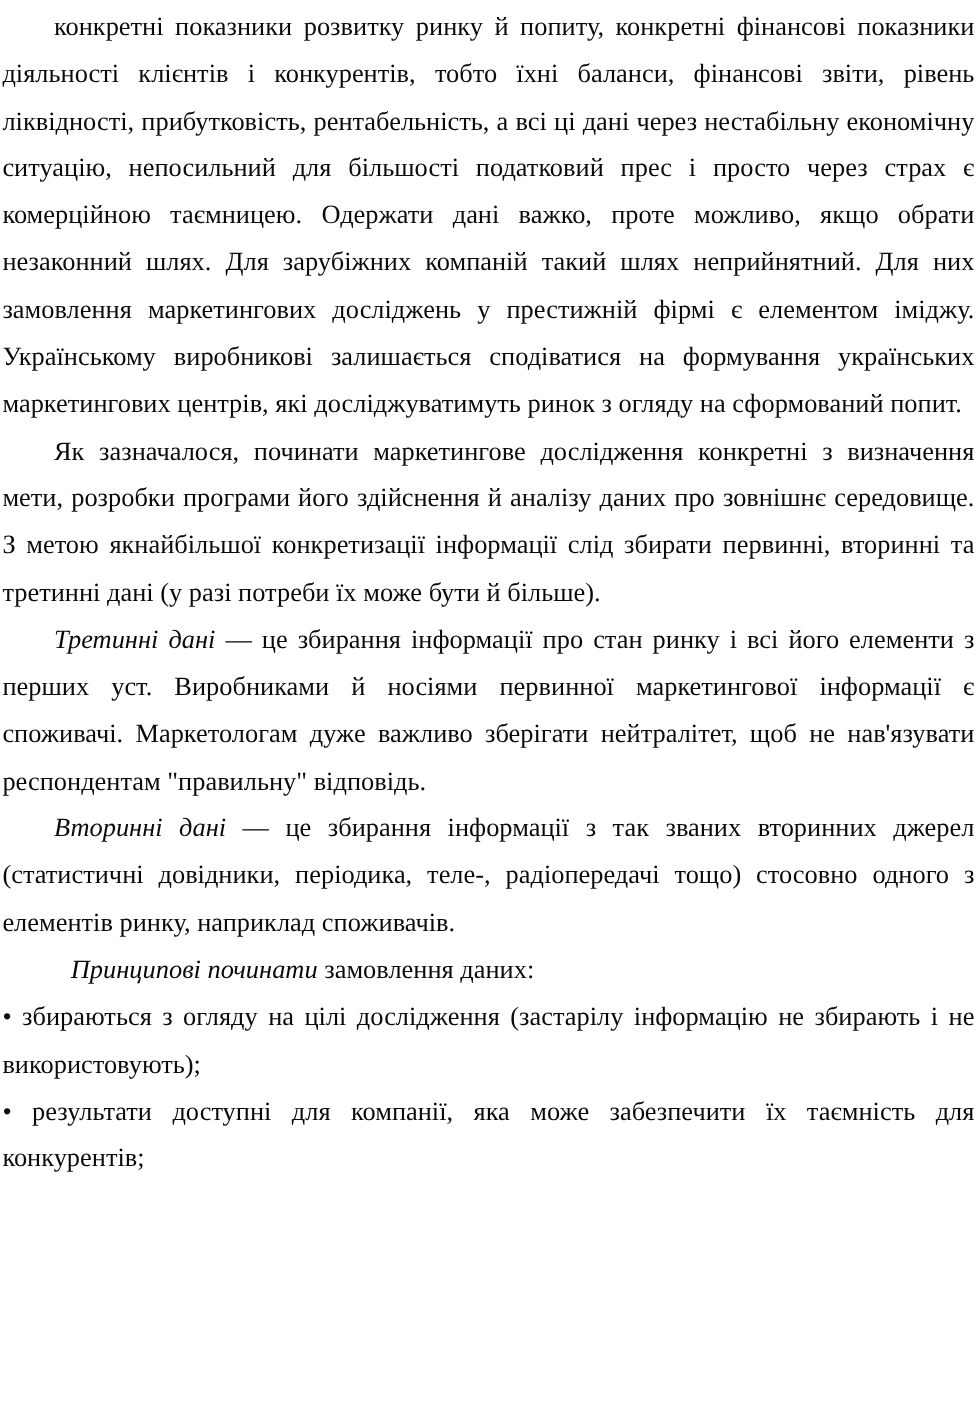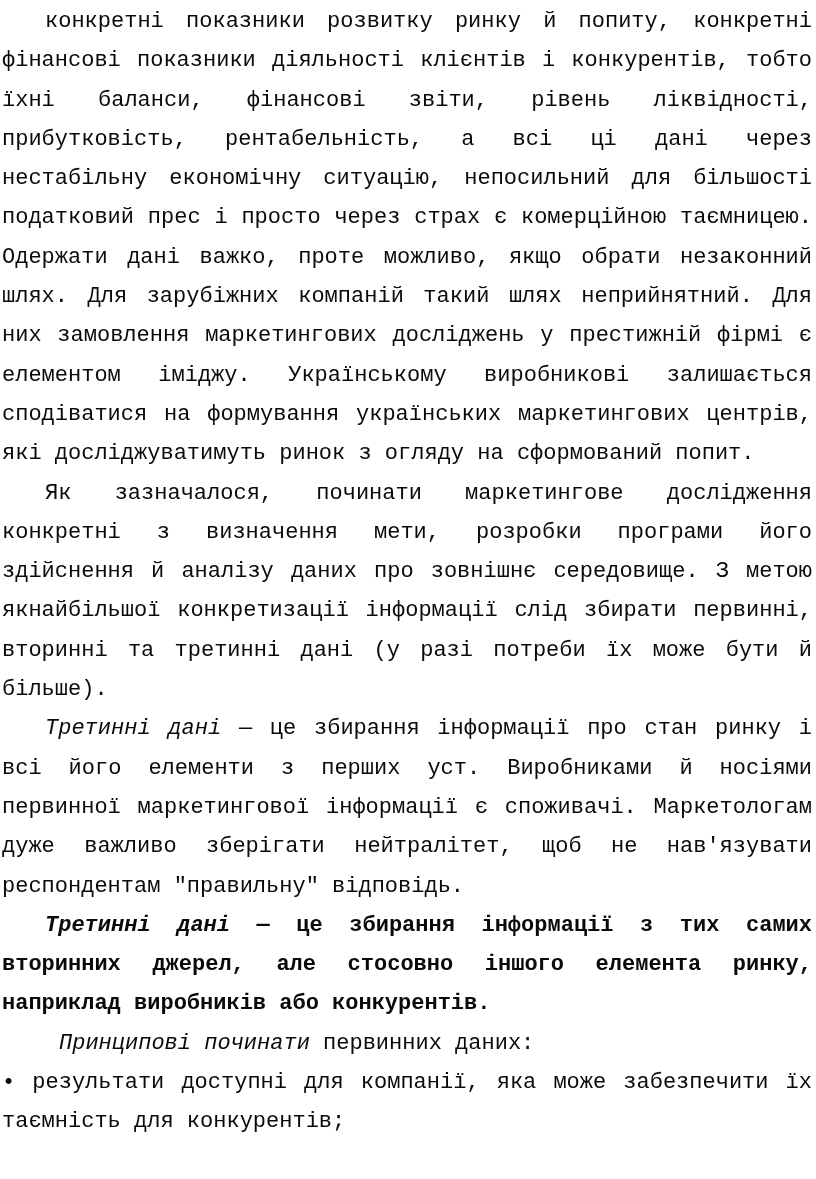--- a/index.html
+++ b/index.html
@@ -7,21 +7,21 @@
     padding: 0;
     background: #ffffff;
   }
   .page {
     width: 816px;
     height: 1179px;
     box-sizing: border-box;
     background: #ffffff;
     padding: 2px 4px 0 2px;
     overflow: hidden;
-    font-family: Liberation Mono, monospace;
+    font-family: Liberation Serif, serif;
     font-size: 22px;
     line-height: 39.3px;
     color: #0a0a0a;
   }
   .para {
     margin: 0;
     text-align: justify;
     text-indent: 43px;
   }
   .para.indent-0 { text-indent: 0; }
@@ -33,23 +33,24 @@
 <body>
 
 <div class="page">
 
   <p class="para"><span>конкретні показники розвитку ринку й попиту, конкретні фінансові показники діяльності клієнтів і конкурентів, тобто їхні баланси, фінансові звіти, рівень ліквідності, прибутковість, рентабельність, а всі ці дані через нестабільну економічну ситуацію, непосильний для більшості податковий прес і просто через страх є комерційною таємницею. Одержати дані важко, проте можливо, якщо обрати незаконний шлях. Для зарубіжних компаній такий шлях неприйнятний. Для них замовлення маркетингових досліджень у престижній фірмі є елементом іміджу. Українському виробникові залишається сподіватися на формування українських маркетингових центрів, які досліджуватимуть ринок з огляду на сформований попит.</span></p>
 
   <p class="para"><span>Як зазначалося, починати маркетингове дослідження конкретні з визначення мети, розробки програми його здійснення й аналізу даних про зовнішнє середовище. З метою якнайбільшої конкретизації інформації слід збирати первинні, вторинні та третинні дані (у разі потреби їх може бути й більше).</span></p>
 
   <p class="para"><span class="i">Третинні дані</span><span> — це збирання інформації про стан ринку і всі його елементи з перших уст. Виробниками й носіями первинної маркетингової інформації є споживачі. Маркетологам дуже важливо зберігати нейтралітет, щоб не нав'язувати респондентам "правильну" відповідь.</span></p>
 
-
-  <p class="para bold"><span class="i">Третинні дані</span><span> — це збирання інформації з тих самих вторинних джерел, але стосовно іншого елемента ринку, наприклад виробників або конкурентів.</span></p>
+  <p class="para"><span class="i">Вторинні дані</span><span> — це збирання інформації з так званих вторинних джерел (статистичні довідники, періодика, теле-, радіопередачі тощо) стосовно одного з елементів ринку, наприклад споживачів.</span></p>
 
 
-  <p class="para indent-lg"><span class="i">Принципові починати</span><span> первинних даних:</span></p>
 
+  <p class="para indent-lg"><span class="i">Принципові починати</span><span> замовлення даних:</span></p>
+
+  <p class="para indent-0"><span>•</span> <span>збираються з огляду на цілі дослідження (застарілу інформацію не збирають і не використовують);</span></p>
 
 
   <p class="para indent-0"><span>•</span> <span>результати доступні для компанії, яка може забезпечити їх таємність для конкурентів;</span></p>
 
 </div>
 
 </body></html>

